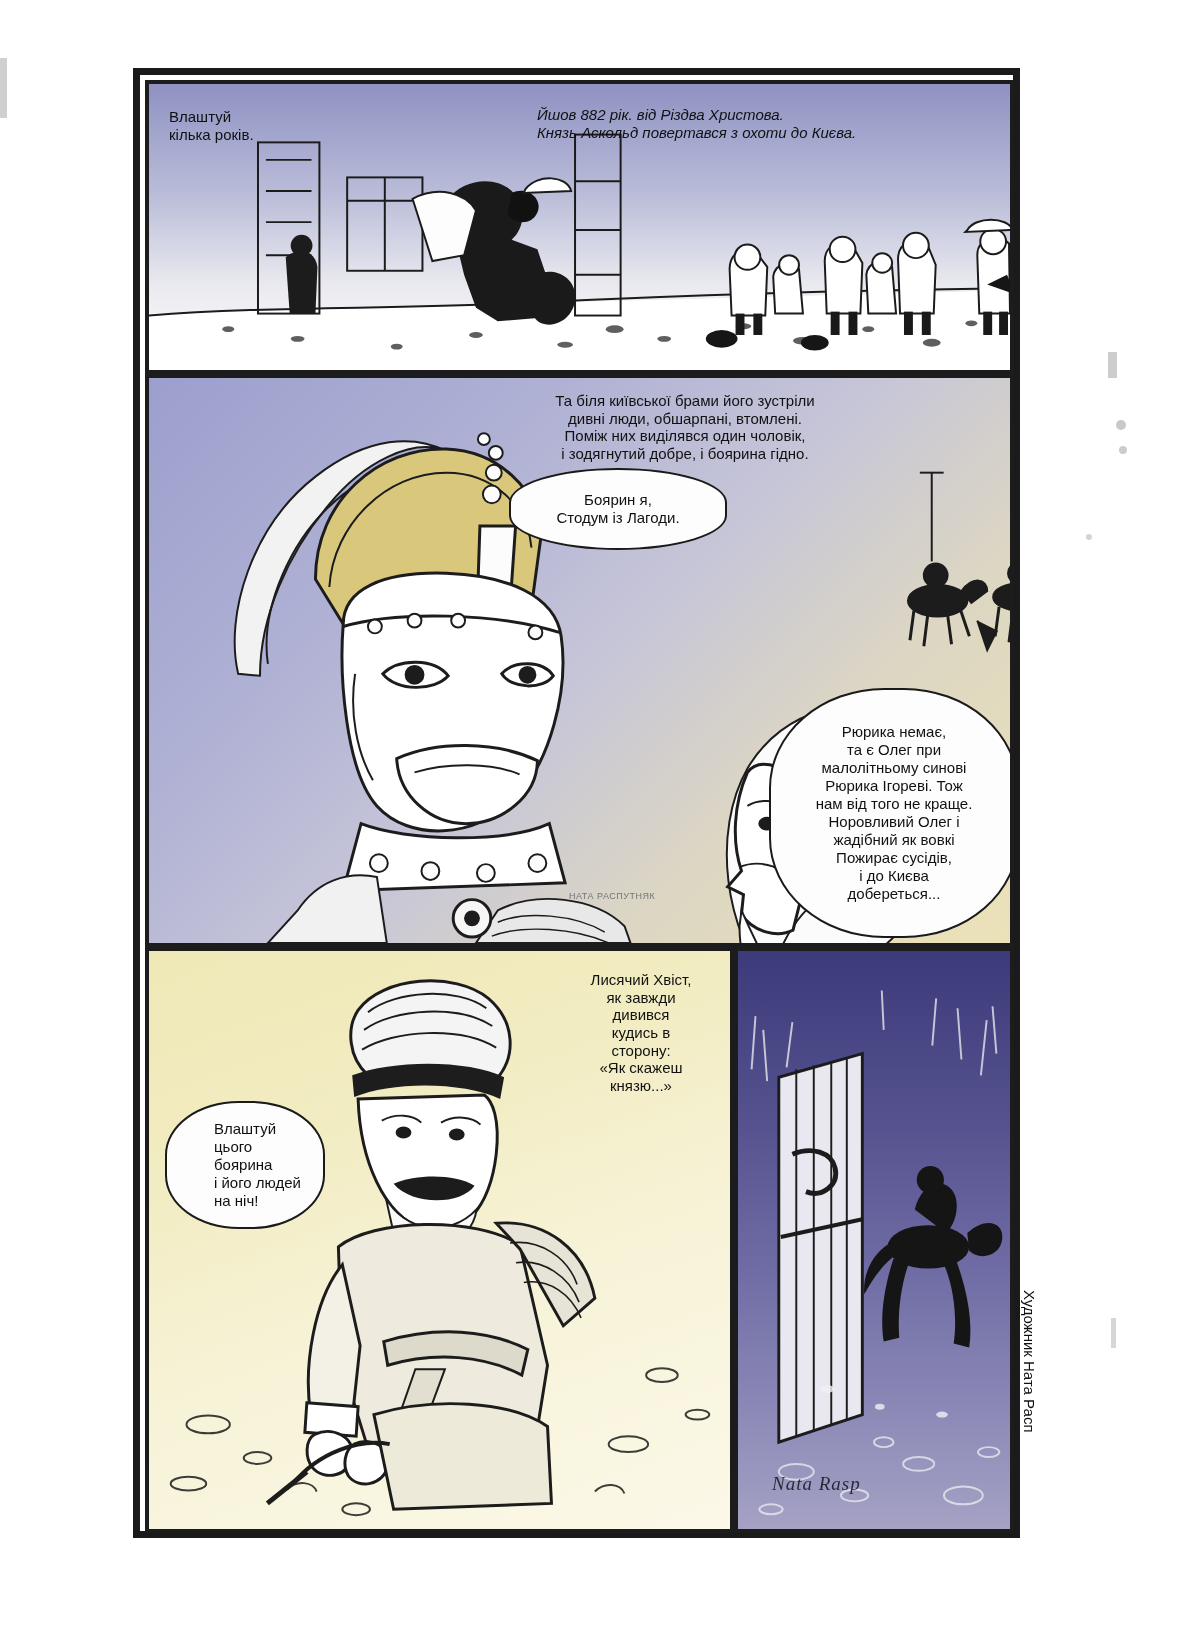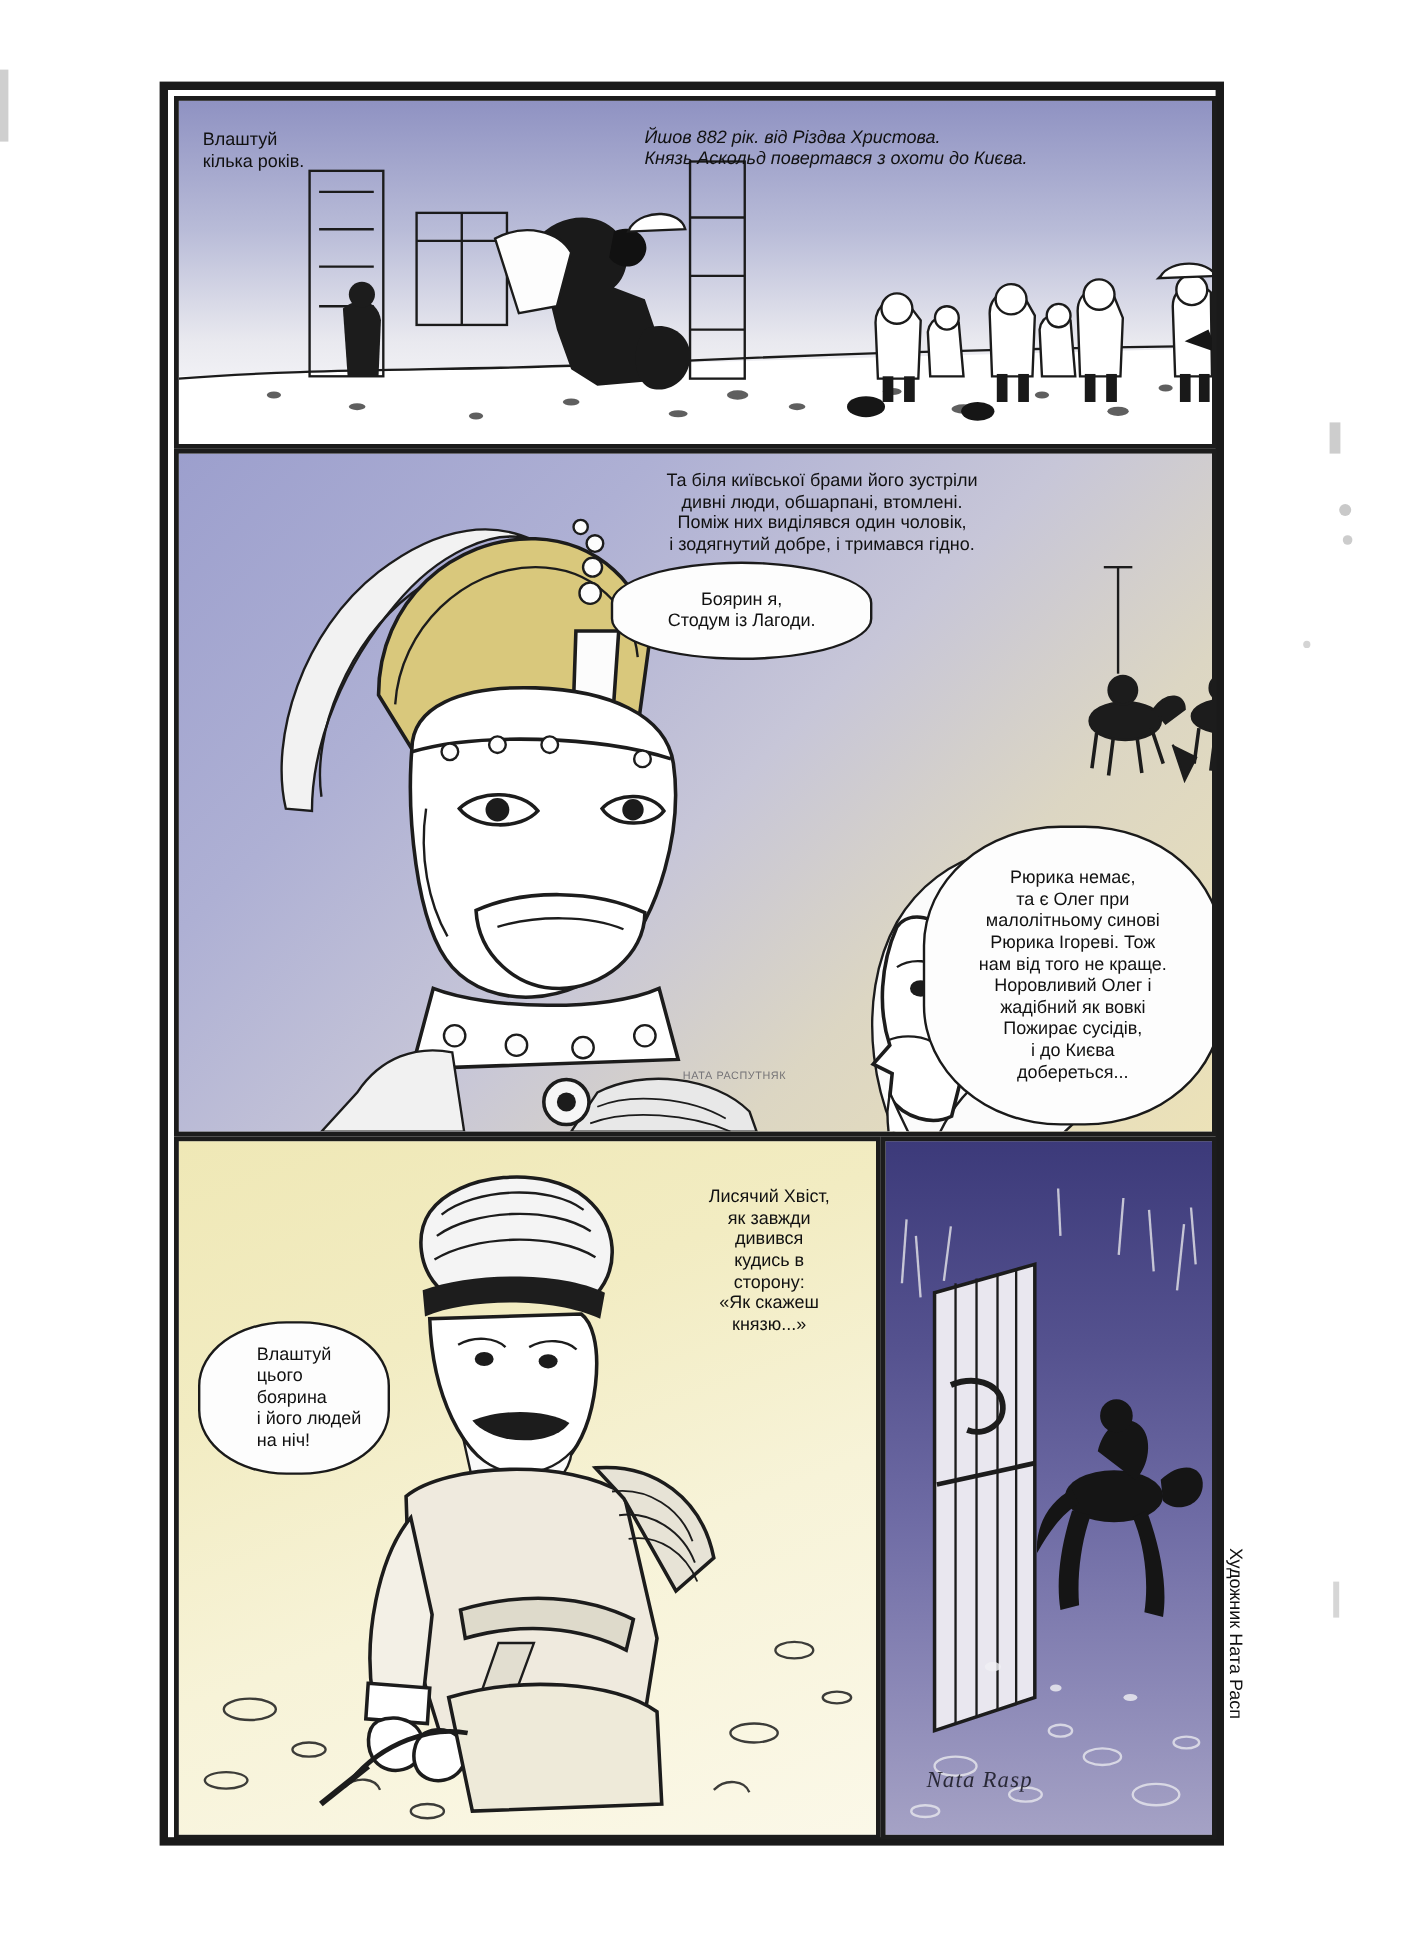--- a/index.html
+++ b/index.html
@@ -335,21 +335,21 @@
           <path d="M858 232 L854 262 M872 236 L868 268 M892 236 L896 266 M904 228 L914 258" stroke="#1c1c1c" stroke-width="3"></path>
           <circle cx="878" cy="198" r="11"></circle>
         </g>
         <path d="M836 246 L846 276 L856 256" fill="#1c1c1c"></path>
       </g>
     </svg>
 
     <div class="caption" style="left:276px; top:14px; width:520px; text-align:center;">Та біля київської брами його зустріли
 дивні люди, обшарпані, втомлені.
 Поміж них виділявся один чоловік,
-і зодягнутий добре, і  тримався гідно.</div>
+і зодягнутий добре, і  боярина гідно.</div>
 
     <div class="balloon" style="left:360px; top:90px; width:218px; height:82px;">
       <span>Боярин я,
 Стодум із Лагоди.</span>
     </div>
 
 
     <div class="balloon" style="left:620px; top:310px; width:250px; height:250px; border-radius:46% / 40%;">
       <span>Рюрика немає,
 та є Олег при
@@ -422,21 +422,21 @@
         <path d="M270 424 L254 470 L286 462 L300 424 Z" fill="#e2ded0" stroke="#1c1c1c" stroke-width="2"></path>
 
         <path d="M228 470 C288 452 366 456 404 482 L408 560 L248 566 Z" fill="#eeead9" stroke="#1c1c1c" stroke-width="3"></path>
 
         <path d="M146 540 C172 508 214 494 244 500" fill="none" stroke="#1c1c1c" stroke-width="4"></path>
         <path d="M120 560 L160 528" stroke="#1c1c1c" stroke-width="5"></path>
       </g>
     </svg>
 
 
-    <div class="caption" style="left:412px; top:20px; width:160px; text-align:center;margin-top:18px;">Лисячий Хвіст,
+    <div class="caption" style="left:412px; top:20px; width:160px; text-align:center;">Лисячий Хвіст,
 як завжди
 дивився
 кудись в
 сторону:
 «Як скажеш
 князю...»</div>
 
     <div class="balloon" style="left:16px; top:150px; width:160px; height:128px; border-radius:46% / 42%;">
       <span style="text-align:left;margin-left:25px;">Влаштуй
 цього

